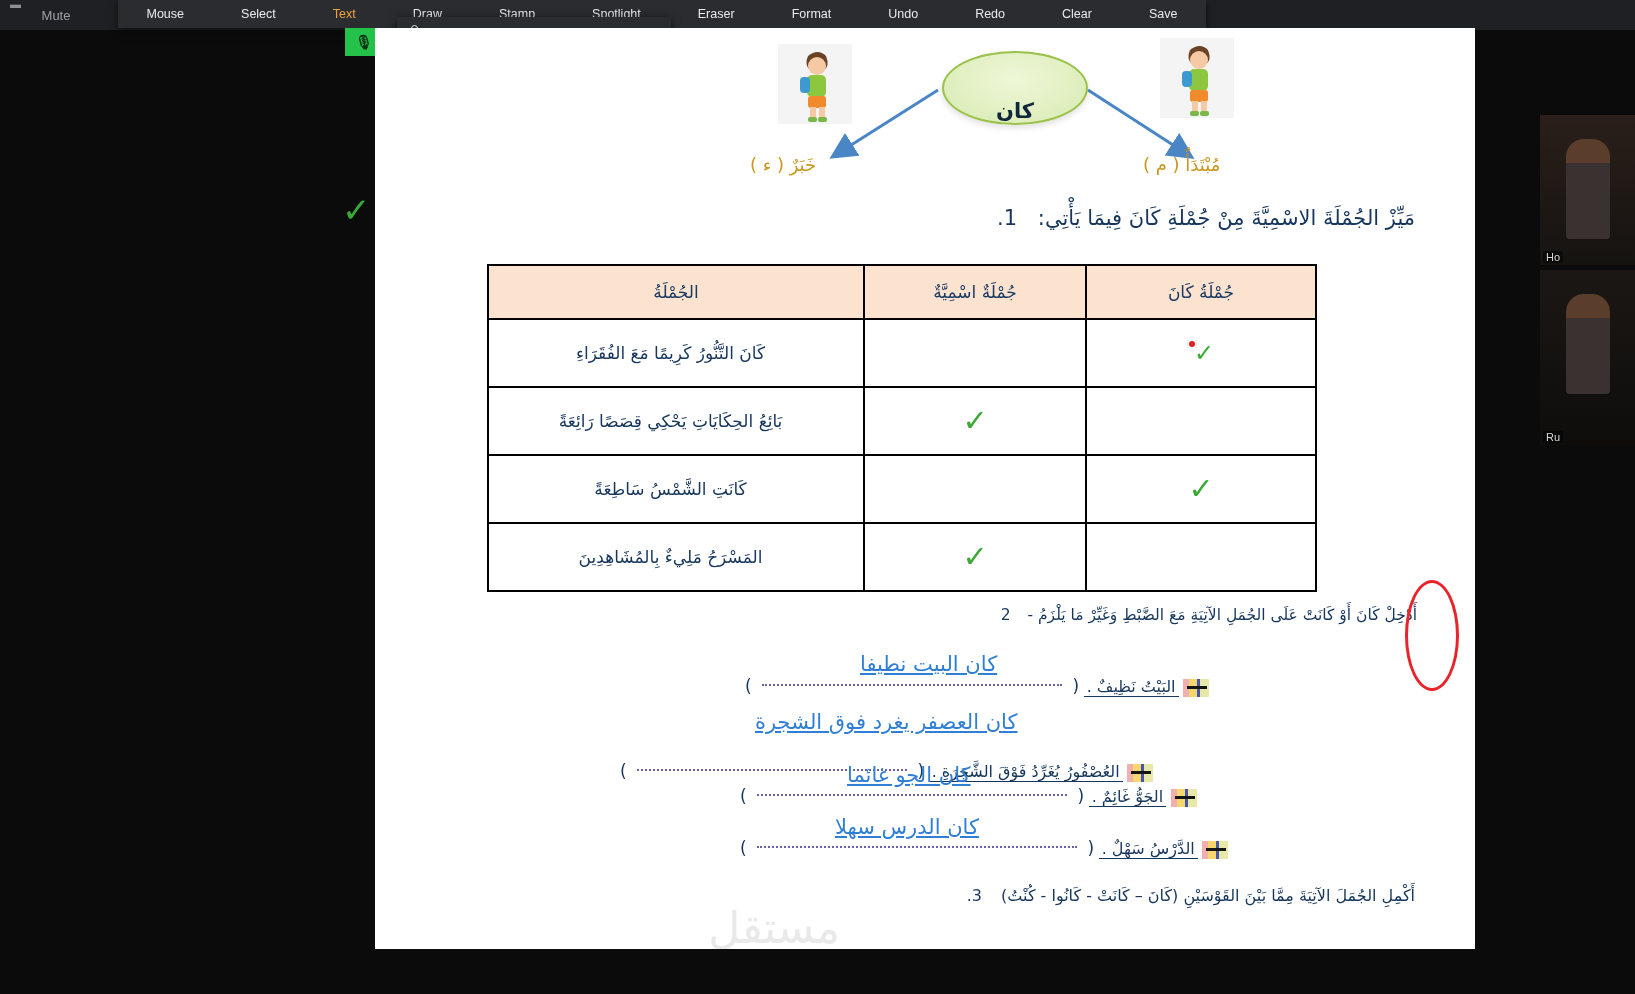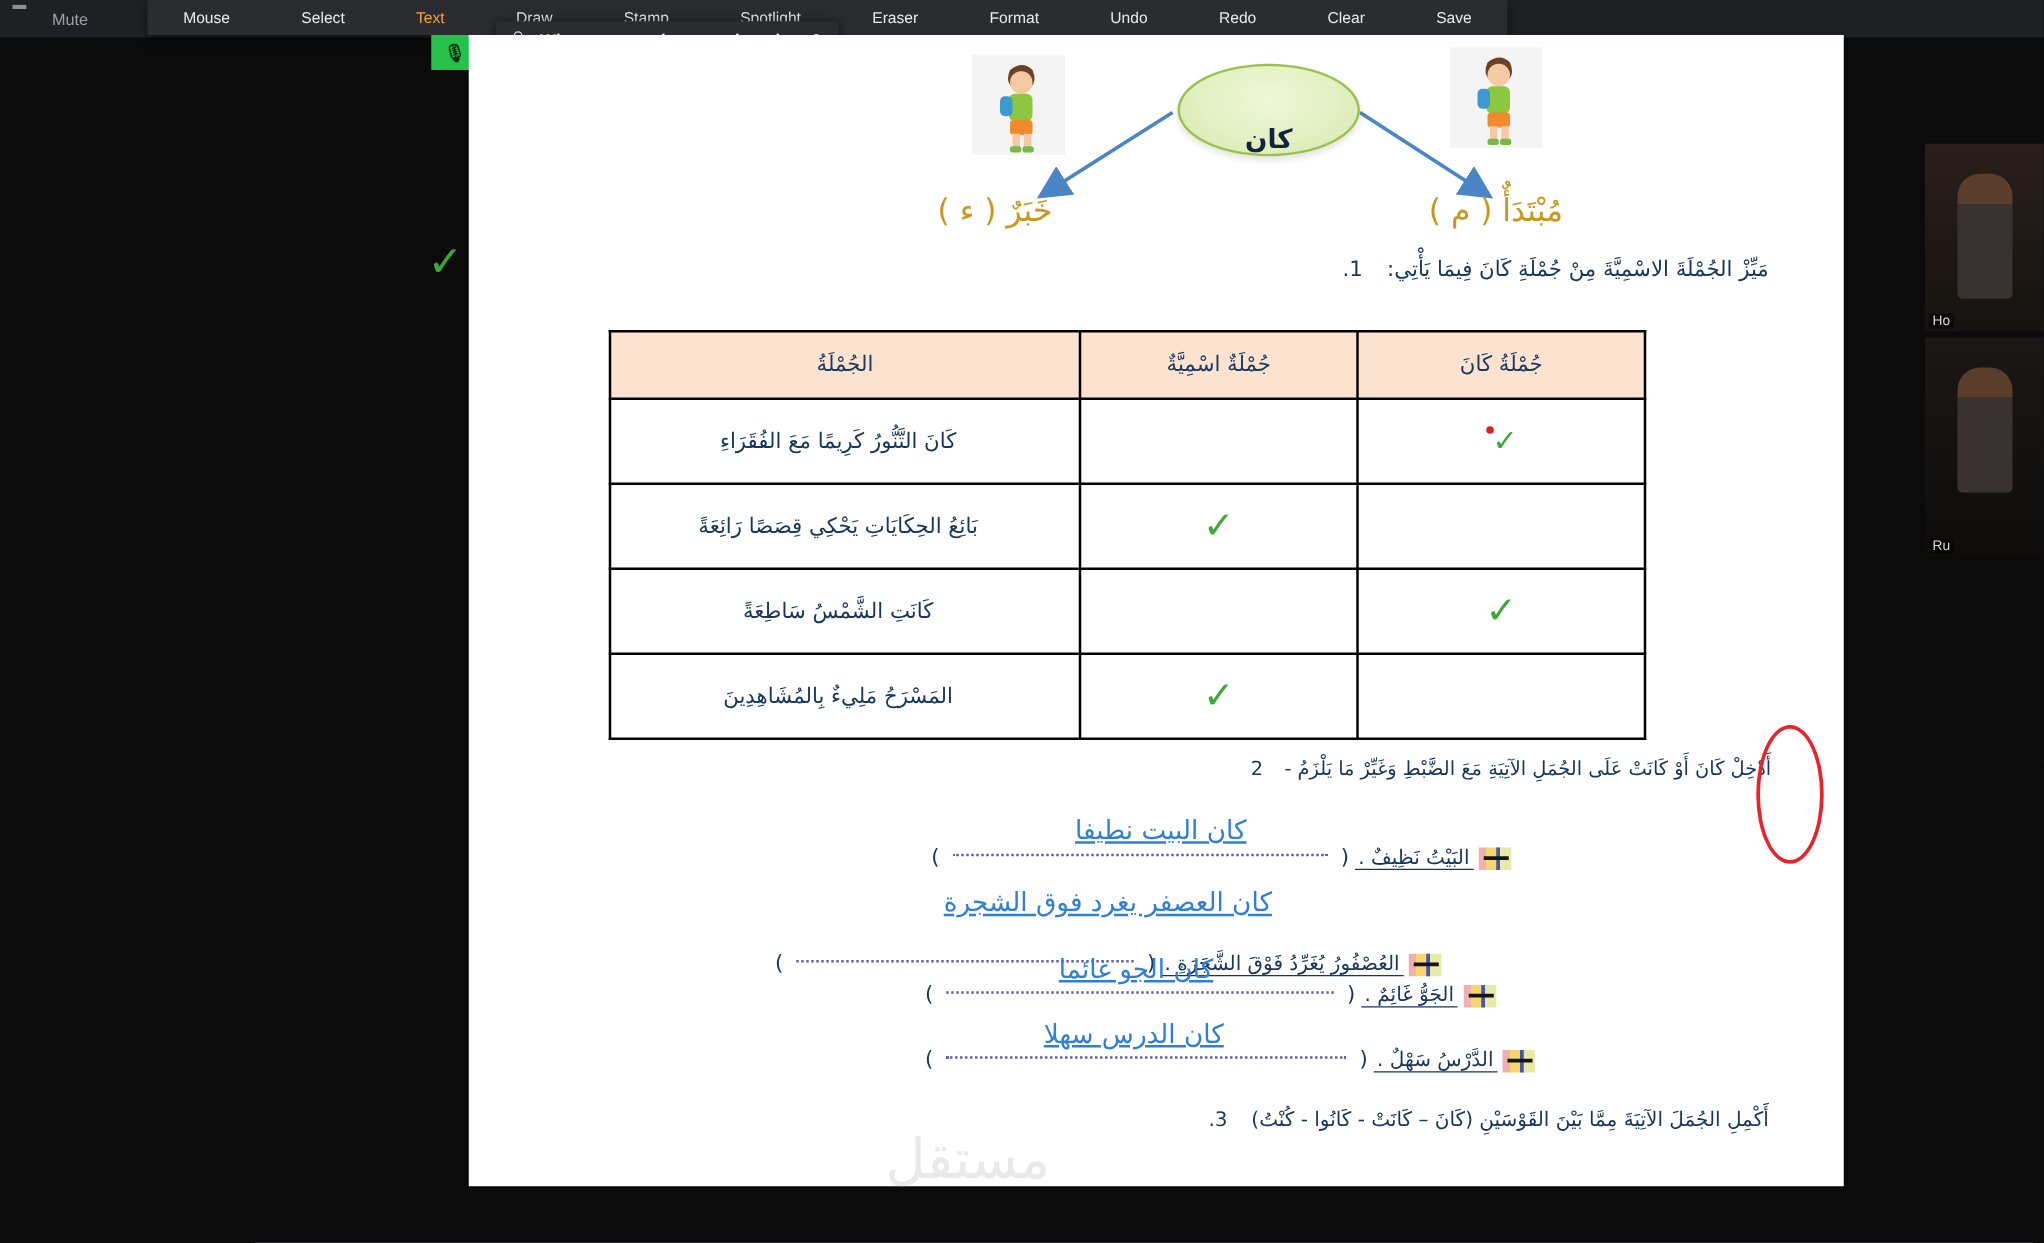--- a/index.html
+++ b/index.html
@@ -2,21 +2,21 @@
 <html><head>
 <meta charset="utf-8">
 <style>
   html, body {
     margin: 0; padding: 0;
     width: 1635px; height: 994px;
     overflow: hidden;
     background: #000;
     font-family: "Liberation Sans", sans-serif;
   }
-  #root { position: relative; width: 1635px; height: 994px; background: #0f172a; }
+  #root { position: relative; width: 1635px; height: 994px; background: #4c1d95; }
 
   
   .desktop-bg { position:absolute; left:0; top:0; width:1635px; height:994px; background:#0b0b0c; }
 
   
   .zoom-bottombar {
     position:absolute; left:0; top:0; width:1635px; height:30px;
     background:#1f2023; display:flex; align-items:center;
     color:#8d9094; font-size:13.5px;
   }
@@ -80,32 +80,32 @@
   .kid { position:absolute; width:74px; height:80px; background:#f4f4f4; }
   .kid svg { display:block; }
   .ellipse-kana {
     position:absolute; left:567px; top:23px; width:142px; height:70px;
     border:2px solid #9ac24a; border-radius:50%;
     background: radial-gradient(ellipse at 50% 38%, #eef7d8 0%, #e2f0c2 55%, #d5e8ae 100%);
     box-shadow: 0 3px 6px rgba(0,0,0,.12);
     display:flex; align-items:flex-end; justify-content:center;
   }
   .ellipse-kana span { font-family:"DejaVu Sans", sans-serif; font-size:21px; color:#10263d; font-weight:bold; direction:rtl;}
-  .diag-label { position:absolute; font-family:"DejaVu Sans", sans-serif; font-size:25px;
+  .diag-label { position:absolute; font-family:"DejaVu Sans", sans-serif; font-size:18px;
                 color:#c9971f; direction:rtl; white-space:nowrap; }
   .diag-label.khabar { left:375px; top:126px; }
   .diag-label.mubtada { left:768px; top:126px; }
   .diag svg.arrows { position:absolute; left:0; top:0; }
 
   
   .qline {
     position:absolute; direction:rtl; text-align:right;
     font-family:"DejaVu Sans", sans-serif; color:#1d3557; white-space:nowrap;
   }
-  .q1 { left:0; top:178px; width:1040px; font-size:17px; color:#16365c; }
+  .q1 { left:0; top:178px; width:1040px; font-size:21px; color:#16365c; }
   .q2 { left:0; top:578px; width:1042px; font-size:15.5px; color:#16365c; }
   .q3 { left:0; top:858px; width:1040px; font-size:16px; color:#16365c; }
   .qnum { color:#16365c; }
 
   
   table.jtable {
     position:absolute; left:112px; top:236px; width:828px;
     border-collapse:collapse; table-layout:fixed;
     direction:rtl;
   }

